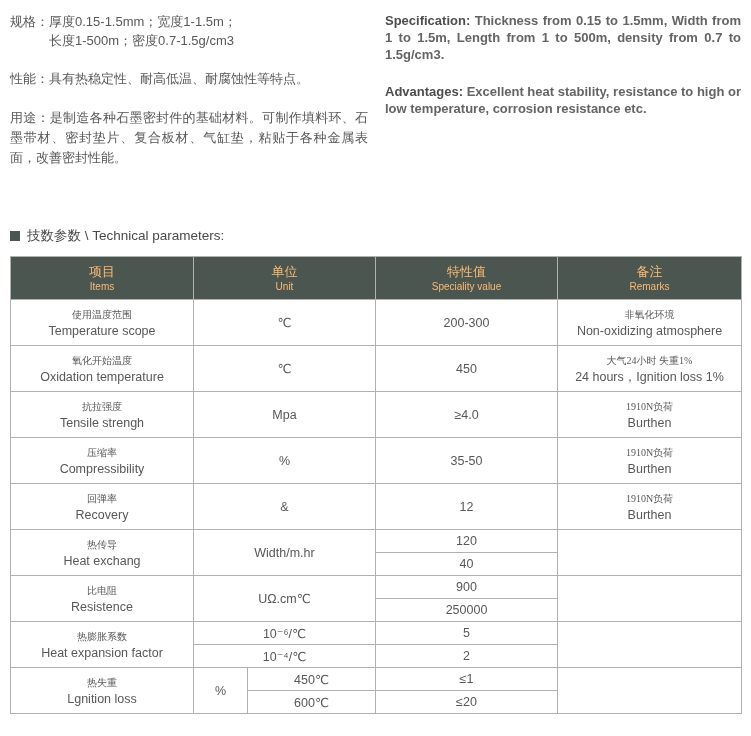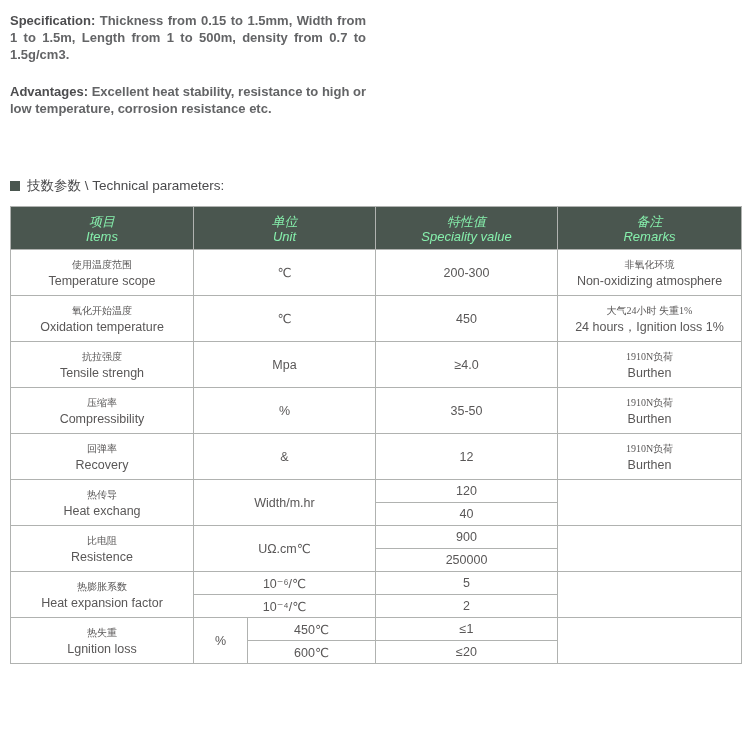--- a/index.html
+++ b/index.html
@@ -40,39 +40,49 @@
   table.params{
     border-collapse:collapse;table-layout:fixed;
     width:731px;margin-left:10px;
   }
   table.params th,table.params td{
     border:1px solid var(--border);
     text-align:center;vertical-align:middle;
     padding:2px 4px;color:var(--text-gray);font-weight:normal;
   }
   table.params th{
-    background:var(--header-bg);color:#86efac;
+    background:var(--header-bg);color:#fdba74;
     border-color:var(--border);
-    font-style:italic;
   }
   tr.thead{height:43px;}
   tr.r-main{height:46px;}
   tr.r-sub{height:23px;}
   .hcn{font-size:13px;line-height:16px;}
-  .hen{font-size:13px;line-height:13px;}
+  .hen{font-size:10px;line-height:13px;}
   .cell-cn{font-size:10px;line-height:17px;font-family:Liberation Serif, serif;}
   .cell-en{font-size:12.5px;line-height:16px;}
   td.unit,td.val{font-size:12.5px;}
 </style>
 </head>
 <body>
 
 <div class="page">
 
   <div class="intro">
+    <div class="col-cn">
+      <p class="spec-row">
+        <span class="spec-label">规格：</span>
+        <span class="spec-lines">
+          <span>厚度0.15-1.5mm；宽度1-1.5m；</span>
+          <span>长度1-500m；密度0.7-1.5g/cm3</span>
+        </span>
+      </p>
+      <p>性能：具有热稳定性、耐高低温、耐腐蚀性等特点。</p>
+      <p>用途：是制造各种石墨密封件的基础材料。可制作填料环、石墨带材、密封垫片、复合板材、气缸垫，粘贴于各种金属表面，改善密封性能。</p>
+    </div>
     <div class="col-en">
       <p><b>Specification:</b> <span>Thickness from 0.15 to 1.5mm, Width from 1 to 1.5m, Length from 1 to 500m, density from 0.7 to 1.5g/cm3.</span></p>
       <p><b>Advantages:</b> <span>Excellent heat stability, resistance to high or low temperature, corrosion resistance etc.</span></p>
     </div>
   </div>
 
   <div class="section-heading">
     <span class="sq"></span>
     <span>技数参数 \ Technical parameters:</span>
   </div>

